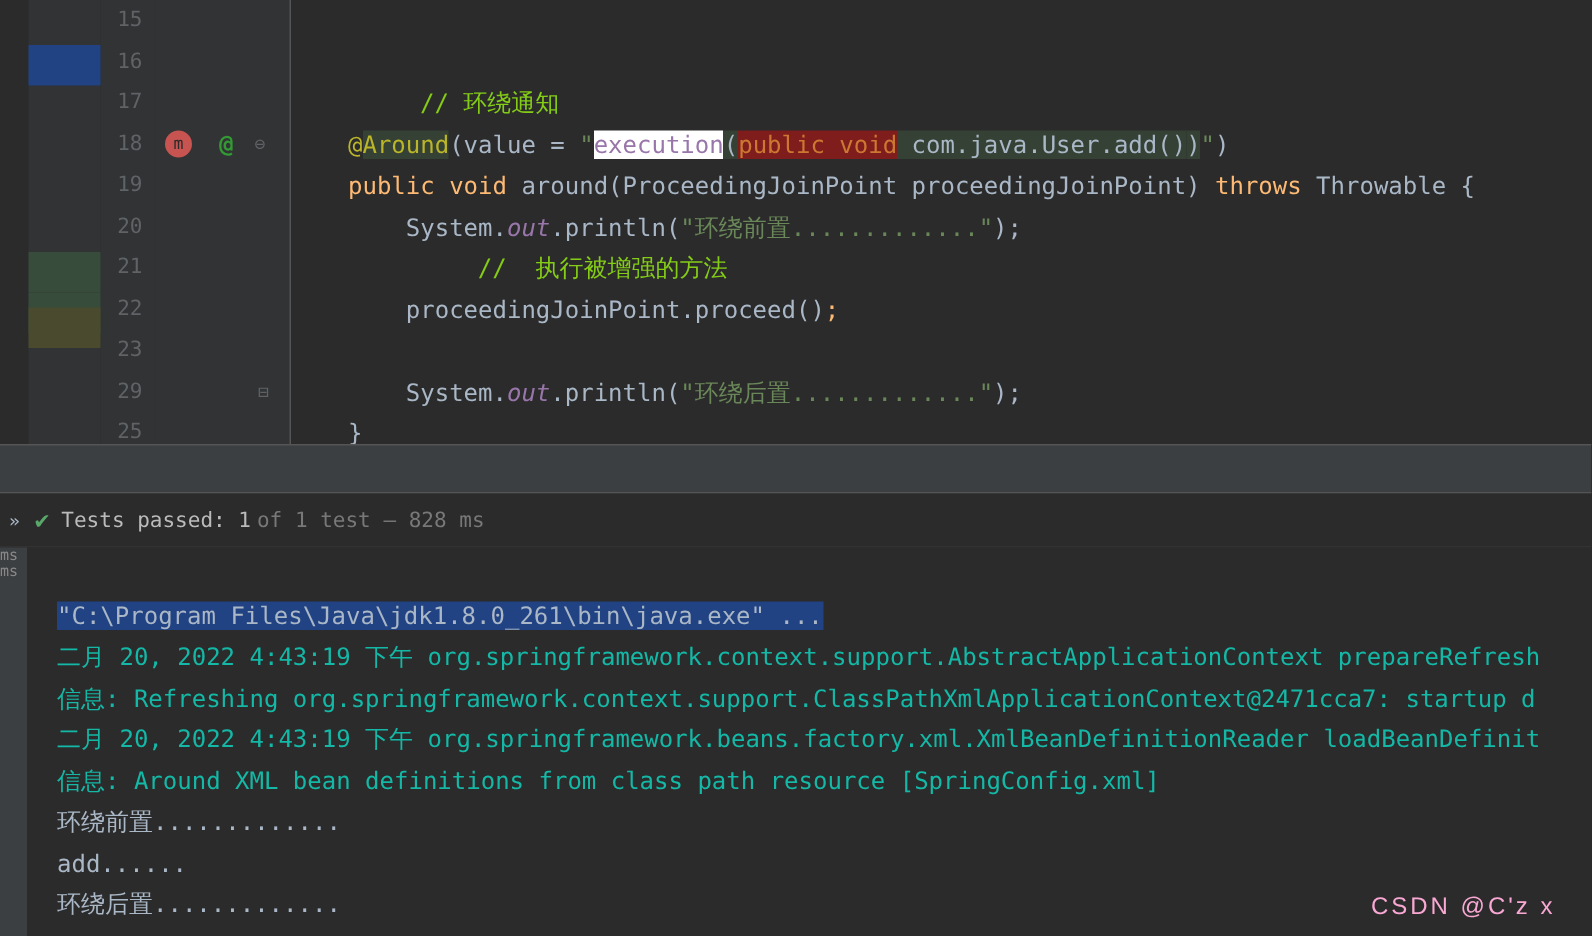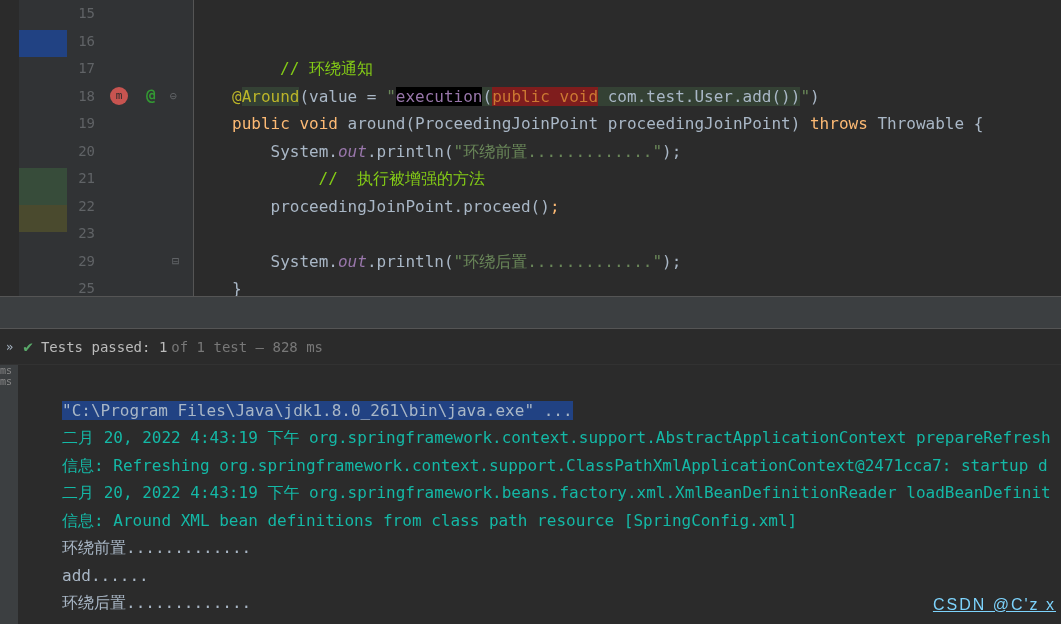--- a/index.html
+++ b/index.html
@@ -61,21 +61,21 @@
     line-height: 27.5px;
     white-space: pre;
     font-size: 16px;
     overflow: hidden;
   }
   .cm { color: #84cc16; margin-left: 48px; }
   .kw { color: #fdba74; }
   .str { color: #6a8759; }
   .ann { color: #bbb529; }
   .ann-hl { background: #344134; color: #bbb529; }
-  .hl-exec { background: #000000; color: #9876aa; }
+  .hl-exec { background: #ffffff; color: #9876aa; }
   .hl-sig { background: #7f1d1d; color: #cc7832; }
   .hl-cls { background: #344134; color: #a9b7c6; }
   .fld-it { color: #9876aa; font-style: italic; }
   .sep {
     height: 33px;
     background: #3c3f41;
     border-top: 1px solid #555;
     border-bottom: 1px solid #555;
   }
   .test-bar {
@@ -89,21 +89,20 @@
     border-bottom: 1px solid #323232;
   }
   .chevrons { color: #a9b7c6; margin-right: 10px; font-size: 12px;}
   .check-icon { color: #59a869; margin-right: 8px; font-size: 16px; font-weight: bold;}
   .tests-passed { color: #bbbbbb; }
   .tests-detail { color: #787878; margin-left: 4px;}
   .console-area {
     display: flex;
     height: 259px;
     background: #2b2b2b;
-    gap: 24px;
   }
   .console-left {
     width: 18px;
     background: #3c3f41;
     flex-shrink: 0;
     font-size: 10px;
     color: #888;
   }
   .console-left div { white-space: nowrap; }
   .console {
@@ -113,27 +112,26 @@
     white-space: pre;
     font-size: 16px;
     overflow: hidden;
     font-family: 'Consolas', monospace;
   }
   .con-cmd { background: #214283; color: #a9b7c6; }
   .con-red { color: #14b8a6; }
   .con-out { color: #a9b7c6; }
   .watermark {
     position: absolute;
-    right: 5px;
+    right: 24px;
     bottom: 10px;
-    color: #7dd3fc;
+    color: #f9a8d4;
     font-size: 16px;
     letter-spacing: 2px;
     font-family: sans-serif;
-    text-decoration: underline;
   }
 </style>
 </head>
 <body>
 
 <div class="editor-area">
   <div class="left-marks">
     <div class="mark mark-blue" style="top:30px"></div>
     <div class="mark mark-dim" style="top:168px"></div>
     <div class="mark mark-dim" style="top:195px"></div>
@@ -158,21 +156,21 @@
       <span class="at-icon">@</span>
       <span class="fold-icon">⊖</span>
     </div>
     <div class="icon-row" style="top:247px">
       <span class="fold-icon" style="margin-left:68px">⊟</span>
     </div>
   </div>
   <div class="code">
 <span></span>
 <span class="cm">// 环绕通知</span>
-<span class="ann">@</span><span class="ann-hl">Around</span><span>(value = </span><span class="str">"</span><span class="hl-exec">execution</span><span class="hl-cls">(</span><span class="hl-sig">public void</span><span class="hl-cls"> com.test.User.add()</span><span class="hl-cls">)</span><span class="str">"</span><span>)</span>
+<span class="ann">@</span><span class="ann-hl">Around</span><span>(value = </span><span class="str">"</span><span class="hl-exec">execution</span><span class="hl-cls">(</span><span class="hl-sig">public void</span><span class="hl-cls"> com.java.User.add()</span><span class="hl-cls">)</span><span class="str">"</span><span>)</span>
 <span class="kw">public</span><span class="kw"> void</span><span> around</span><span>(ProceedingJoinPoint proceedingJoinPoint) </span><span class="kw">throws</span><span> Throwable {</span>
     <span>System.</span><span class="fld-it">out</span><span>.println(</span><span class="str">"环绕前置............."</span><span>);</span>
     <span class="cm">//  执行被增强的方法</span>
     <span>proceedingJoinPoint.proceed()</span><span class="kw">;</span>
 
     <span>System.</span><span class="fld-it">out</span><span>.println(</span><span class="str">"环绕后置............."</span><span>);</span>
 <span>}</span>
 </div>
 </div>
 

